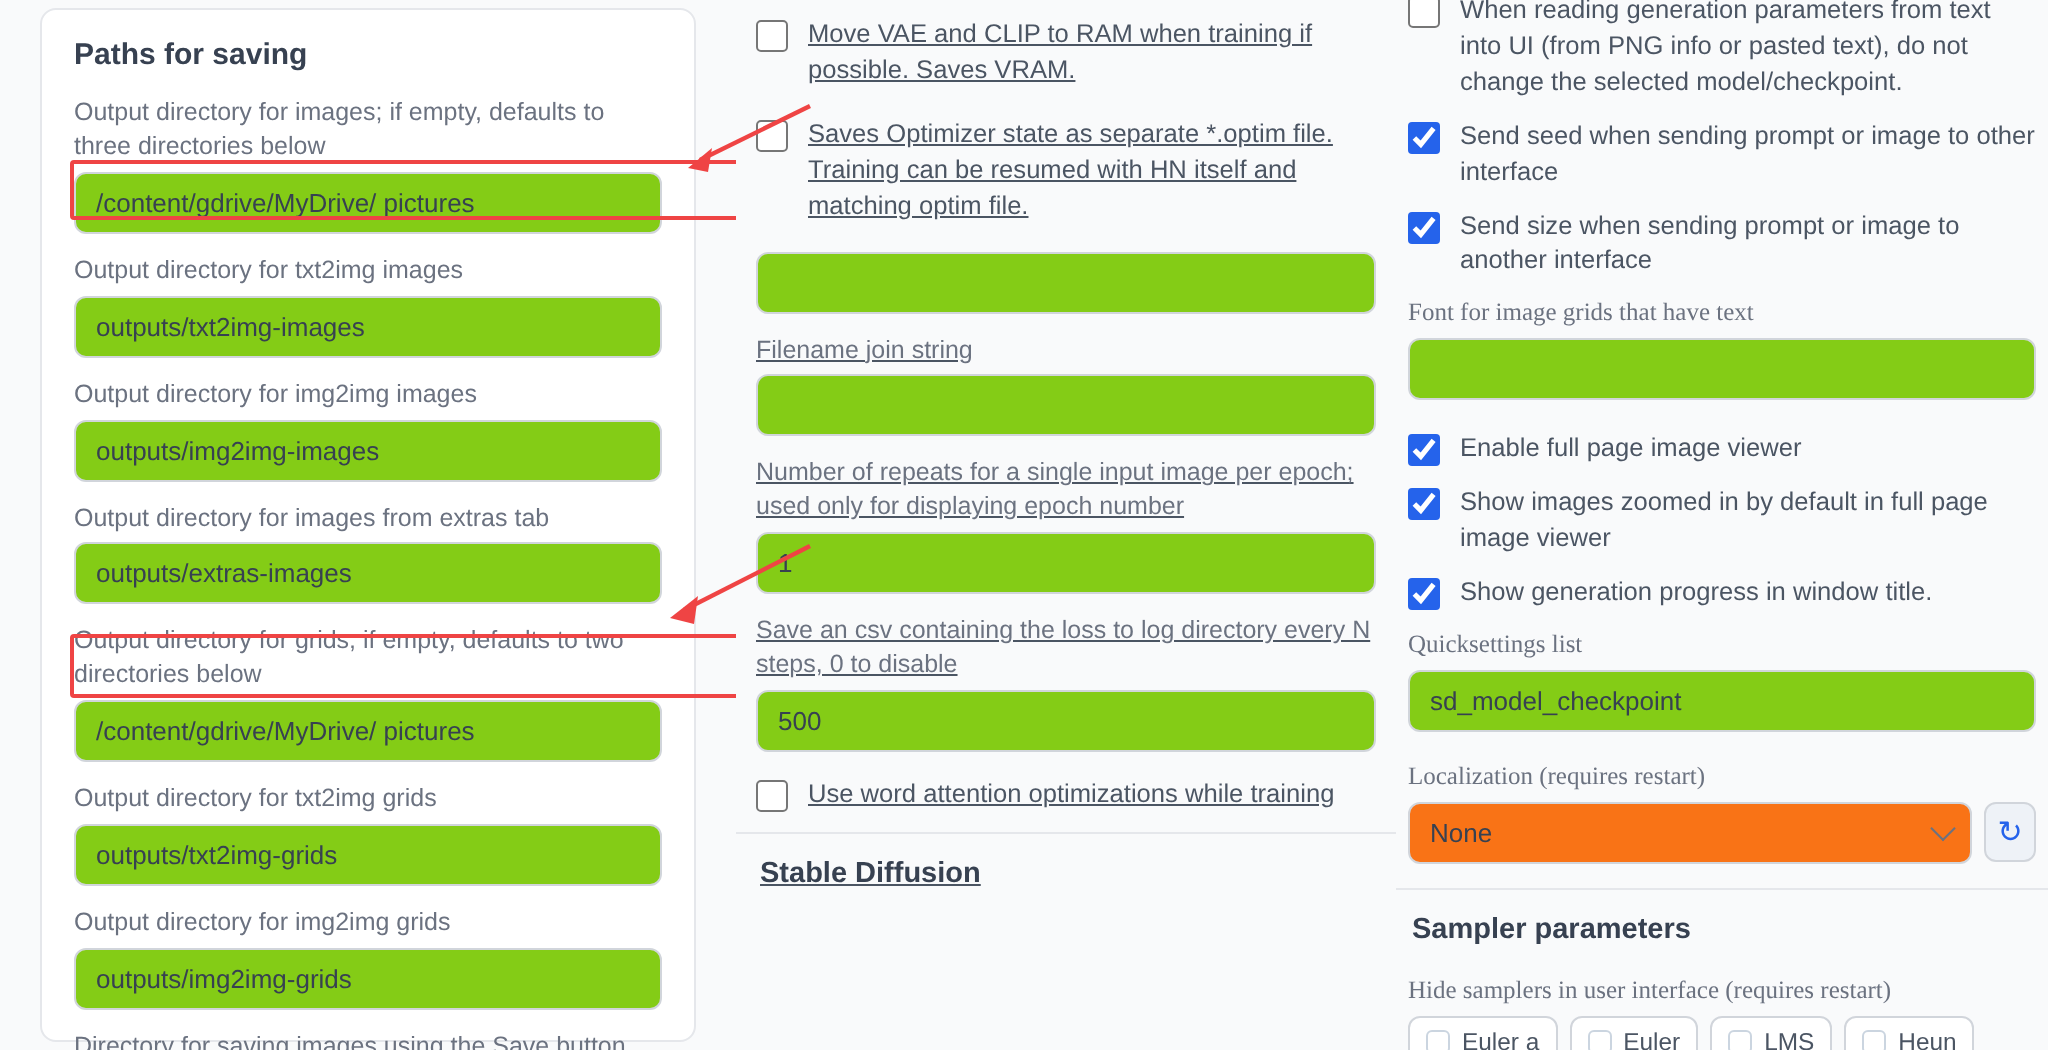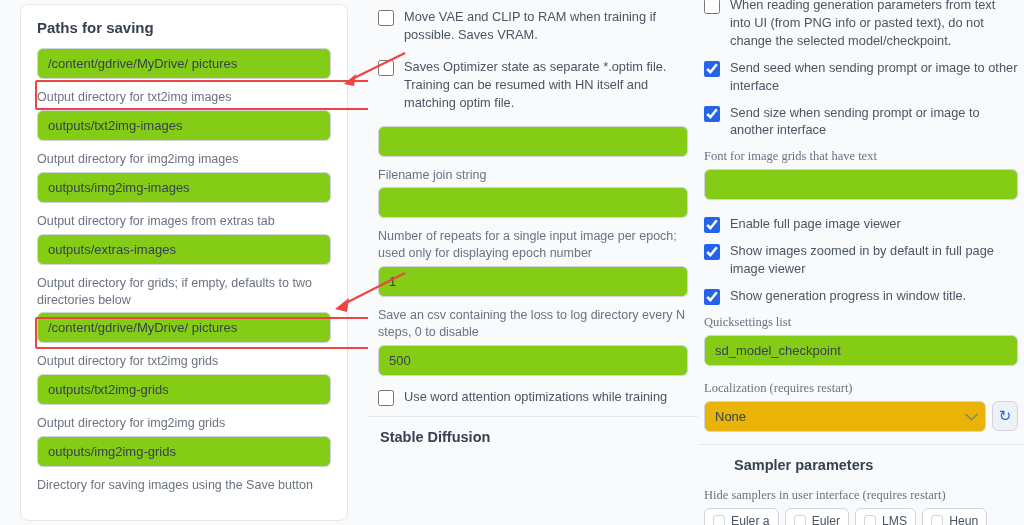--- a/index.html
+++ b/index.html
@@ -9,21 +9,21 @@
     color: #4b5563;
     background: #f9fafb;
     width: 1024px;
     height: 525px;
     overflow: hidden;
     position: relative;
   }
   .cols { display: flex; height: 100%; }
   .col { padding: 4px 20px; overflow: hidden; }
   .col-left { width: 368px; position: relative; }
-  .col-mid { width: 330px; padding: 0 10px; position: relative; }
+  .col-mid { width: 330px; padding: 0 10px; position: relative; text-decoration: underline; }
   .col-right { width: 326px; padding: 0 6px; position: relative; }
 
   .card {
     background: #fff;
     border: 1px solid #e5e7eb;
     border-radius: 8px;
     padding: 14px 16px 8px;
     height: 100%;
     position: relative;
   }
@@ -104,21 +104,21 @@
     padding: 0 10px;
   }
 
   .col-right .chk-row { margin: 5px 0 9px; }
   .col-right .field-label { margin-top: 6px; font-family: Liberation Serif, serif; }
 
   .select-wrap { position: relative; }
   .select-wrap select {
     width: 100%; border: 1px solid #d1d5db; border-radius: 6px; padding: 7px 10px;
     appearance: none; -webkit-appearance: none; -moz-appearance: none;
-    font-size: 13px; background: #eab308; color: #374151;
+    font-size: 13px; background: #f97316; color: #374151;
   }
   .select-wrap:after {
     content: ""; position: absolute; right: 10px; top: 50%; width: 8px; height: 8px;
     border-right: 1.8px solid #6b7280; border-bottom: 1.8px solid #6b7280;
     transform: translateY(-70%) rotate(45deg);
   }
 
   .sampler-chips { display: flex; flex-wrap: wrap; gap: 6px 6px; margin-top: 4px; }
   .chip {
     border: 1px solid #d1d5db; border-radius: 6px; padding: 5px 8px;
@@ -130,20 +130,21 @@
 </style>
 </head>
 <body>
 
 <div class="cols">
 
   <div class="col col-left">
     <div class="card">
       <div class="section-title">Paths for saving</div>
 
+      <div class="field-label">Output directory for images; if empty, defaults to three directories below</div>
       <input type="text" value="/content/gdrive/MyDrive/ pictures" style="">
 
       <div class="field-label">Output directory for txt2img images</div>
       <input type="text" value="outputs/txt2img-images" style="">
 
       <div class="field-label">Output directory for img2img images</div>
       <input type="text" value="outputs/img2img-images" style="">
 
       <div class="field-label">Output directory for images from extras tab</div>
       <input type="text" value="outputs/extras-images" style="">
@@ -242,21 +243,21 @@
         <select>
           <option>None</option>
         </select>
       </div>
       <div style="width:26px;height:30px;border:1px solid #d1d5db;border-radius:6px;background:#eef2f7;display:flex;align-items:center;justify-content:center;">
         <span style="color:#2563eb;font-size:15px;">↻</span>
       </div>
     </div>
 
     <div class="divider-r"></div>
-    <div class="subheading" style="padding-top:0;margin-left:28px;">Sampler parameters</div>
+    <div class="subheading" style="padding-top:0;">Sampler parameters</div>
     <div class="field-label">Hide samplers in user interface (requires restart)</div>
     <div class="sampler-chips" id="sampler-chips">
         <label class="chip">
           <span class="box"></span>
           <span>Euler a</span>
         </label>
         <label class="chip">
           <span class="box"></span>
           <span>Euler</span>
         </label>

